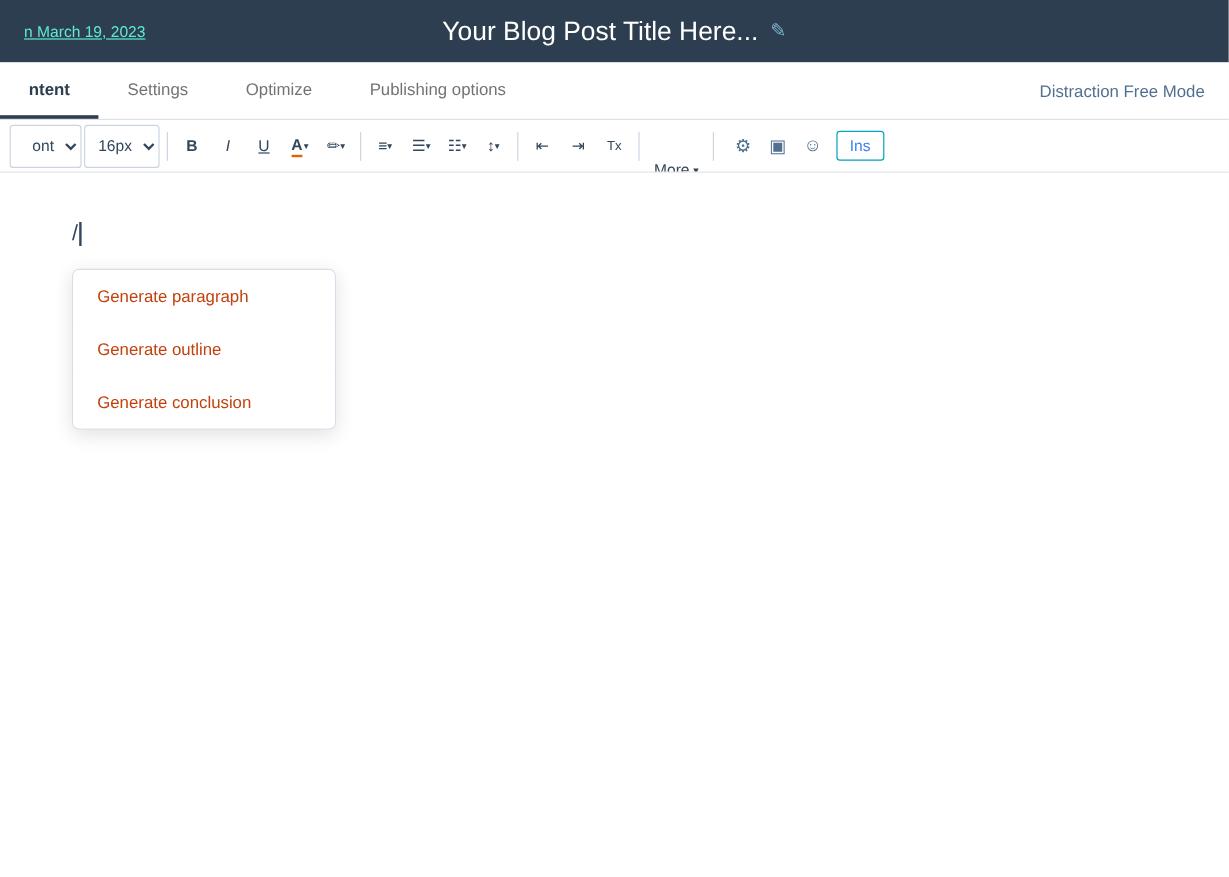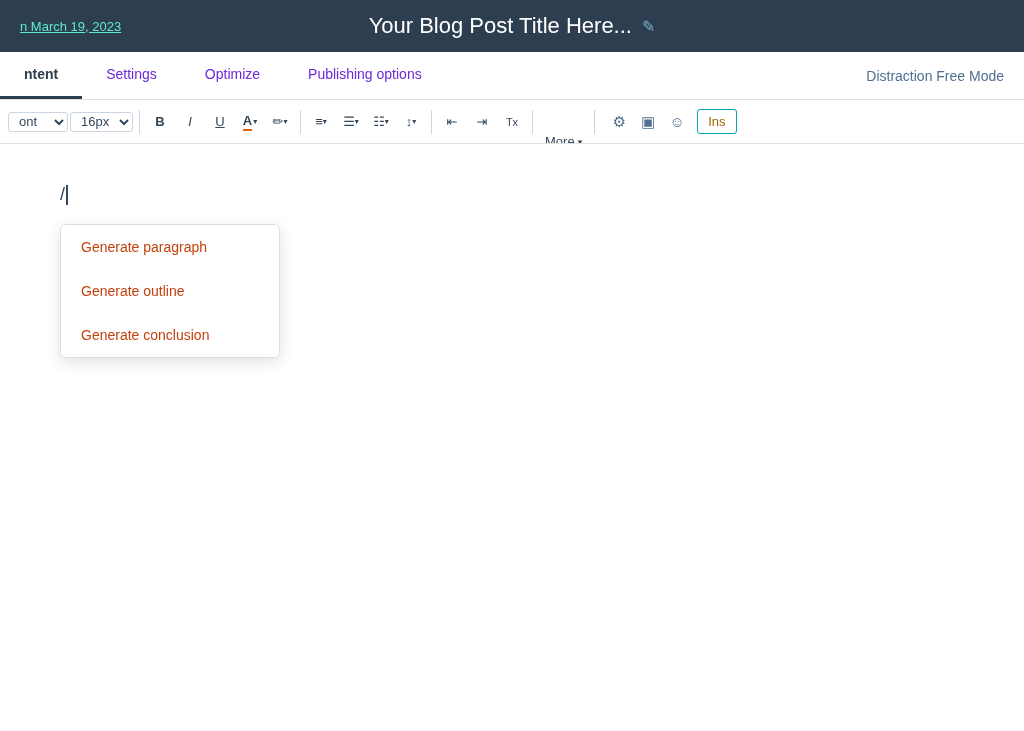--- a/index.html
+++ b/index.html
@@ -43,21 +43,21 @@
       border-bottom: 1px solid #e0e0e0;
       display: flex;
       align-items: flex-end;
       padding: 0 0px;
       height: 48px;
       position: relative;
     }
     .nav-tab {
       padding: 14px 24px;
       font-size: 14px;
-      color: #6d28d9;
+      color: #737373;
       cursor: pointer;
       border-bottom: 3px solid transparent;
       white-space: nowrap;
       height: 100%;
       display: flex;
       align-items: center;
     }
     .nav-tab.active {
       color: #2d3e50;
       border-bottom: 3px solid #2d3e50;
@@ -79,29 +79,30 @@
       background: #ffffff;
       border-bottom: 1px solid #e0e0e0;
       height: 44px;
       display: flex;
       align-items: center;
       padding: 0 8px;
       gap: 2px;
       overflow: hidden;
     }
     .toolbar-select {
-      height: 20px;
+      height: 36px;
       border: 1px solid #cbd6e2;
       border-radius: 3px;
       font-size: 13px;
       color: #33475b;
       background: #fff;
       padding: 0 6px;
       cursor: pointer;
       min-width: 60px;
+      text-align: right;
     }
     .toolbar-btn {
       width: 28px;
       height: 28px;
       display: flex;
       align-items: center;
       justify-content: center;
       border: none;
       background: transparent;
       cursor: pointer;
@@ -149,21 +150,21 @@
       cursor: pointer;
       border-radius: 3px;
       font-size: 15px;
       color: #516f90;
     }
     .ins-btn {
       margin-left: 4px;
       padding: 4px 10px;
       border: 1px solid #00a4bd;
       border-radius: 3px;
-      color: #a16207;
+      color: #3b82f6;
       font-size: 13px;
       background: transparent;
       cursor: pointer;
     }
 
     
     .editor-area {
       background: #ffffff;
       min-height: calc(731px - 52px - 48px - 44px);
       padding: 40px 60px;

